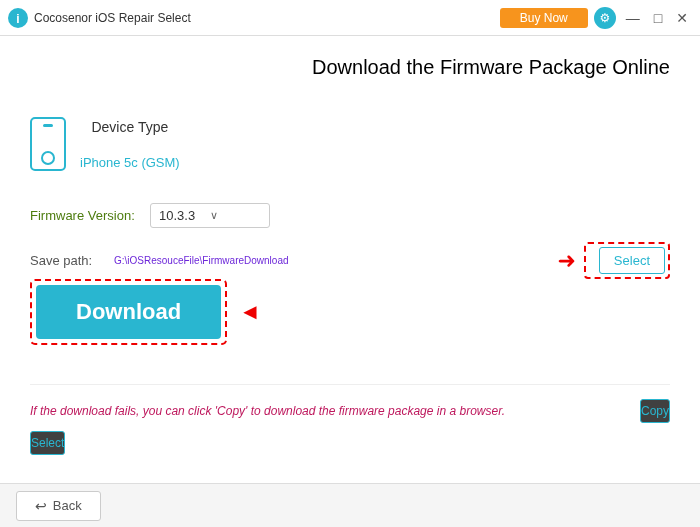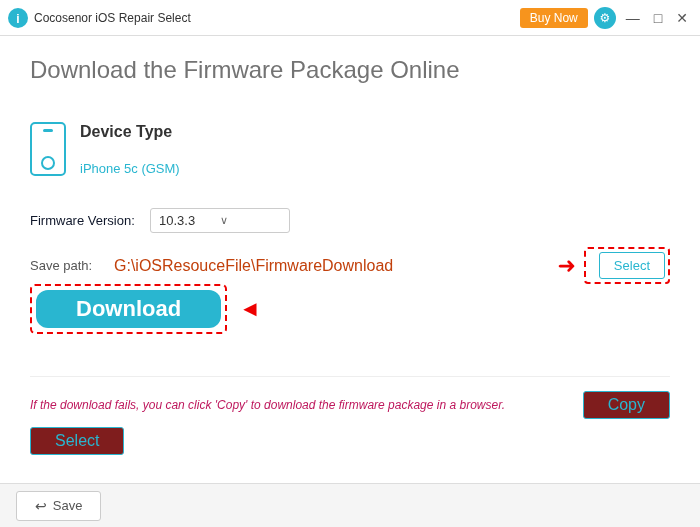--- a/index.html
+++ b/index.html
@@ -35,21 +35,21 @@
     }
     .title-bar-actions {
       display: flex;
       align-items: center;
       gap: 6px;
     }
     .buy-now-btn {
       background: #f7941d;
       color: white;
       border: none;
-      padding: 3px 10px;
+      padding: 3px 20px;
       font-size: 12px;
       border-radius: 3px;
       cursor: pointer;
     }
     .title-icon-btn {
       width: 22px;
       height: 22px;
       background: #29b6d0;
       border-radius: 50%;
       display: flex;
@@ -73,23 +73,23 @@
     .main-content {
       background: #ffffff;
       flex: 1;
       display: flex;
       flex-direction: column;
       padding: 20px 30px;
       position: relative;
     }
 
     .page-title {
-      text-align: left;
-      font-size: 24px;
-      color: #737373;
+      text-align: right;
+      font-size: 20px;
+      color: #000000;
       margin-bottom: 28px;
       font-weight: normal;
     }
 
     
     .device-section {
       display: flex;
       align-items: center;
       margin-bottom: 22px;
       padding: 10px 0;
@@ -119,50 +119,51 @@
     .device-icon::after {
       content: '';
       width: 10px;
       height: 10px;
       border: 2px solid #29b6d0;
       border-radius: 50%;
       position: absolute;
       bottom: 4px;
     }
     .device-info-label {
-      font-size: 16px;
-      font-weight: bold;
+      font-size: 14px;
+      font-weight: normal;
       color: #333;
       display: block;
+      text-align: center;
     }
     .device-info-model {
       font-size: 13px;
       color: #29b6d0;
       display: block;
       margin-top: 20px;
     }
 
     
     .form-row {
       display: flex;
       align-items: center;
       margin-bottom: 14px;
     }
     .form-label {
       font-size: 13px;
-      color: #0f172a;
+      color: #4d7c0f;
       min-width: 120px;
     }
     .firmware-select {
       border: 1px solid #ccc;
       border-radius: 3px;
       padding: 4px 8px;
       font-size: 13px;
       color: #333;
-      width: 140px;
+      width: 120px;
       display: flex;
       align-items: center;
       justify-content: space-between;
       cursor: pointer;
     }
     .firmware-select span {
       flex: 1;
     }
     .firmware-select .chevron {
       color: #666;
@@ -172,22 +173,22 @@
     .save-path-row {
       display: flex;
       align-items: center;
     }
     .save-path-label {
       font-size: 13px;
       color: #555;
       min-width: 80px;
     }
     .save-path-value {
-      font-size: 16px;
-      color: #c2410c;
+      font-size: 10px;
+      color: #6d28d9;
       flex: 1;
       padding: 2px 4px;
     }
     .select-btn {
       background: white;
       border: 1px solid #29b6d0;
       color: #29b6d0;
       padding: 5px 14px;
       font-size: 13px;
       border-radius: 3px;
@@ -211,24 +212,24 @@
     .download-btn-wrapper {
       border: 2px dashed #e00;
       border-radius: 5px;
       padding: 4px;
       display: inline-block;
     }
     .download-btn {
       background: #29b6d0;
       color: white;
       border: none;
-      padding: 6px 40px;
+      padding: 14px 40px;
       font-size: 22px;
       font-weight: bold;
-      border-radius: 12px;
+      border-radius: 4px;
       cursor: pointer;
       display: block;
     }
     .arrow-left {
       color: #e00;
       font-size: 22px;
       margin-left: 12px;
     }
 
     
@@ -244,25 +245,25 @@
       margin-bottom: 8px;
     }
     .note-text {
       font-size: 12px;
       color: #be185d;
       flex: 1;
       padding-right: 12px;
       font-style: italic;
     }
     .note-btn {
-      background: #7f1d1d;
+      background: #404040;
       border: 1px solid #29b6d0;
       color: #29b6d0;
-      padding: 4px 24px;
-      font-size: 16px;
+      padding: 4px 0;
+      font-size: 12px;
       border-radius: 3px;
       cursor: pointer;
       white-space: nowrap;
     }
 
     
     .footer-bar {
       background: #f5f5f5;
       border-top: 1px solid #ddd;
       height: 44px;
@@ -359,15 +360,15 @@
     </div>
     <div class="note-row">
       <button class="note-btn">Select</button>
     </div>
   </div>
 </div>
 
 <div class="footer-bar">
   <button class="back-btn">
     <span class="back-icon">↩</span>
-    <span>Save</span>
+    <span>Back</span>
   </button>
 </div>
 
 </body></html>

